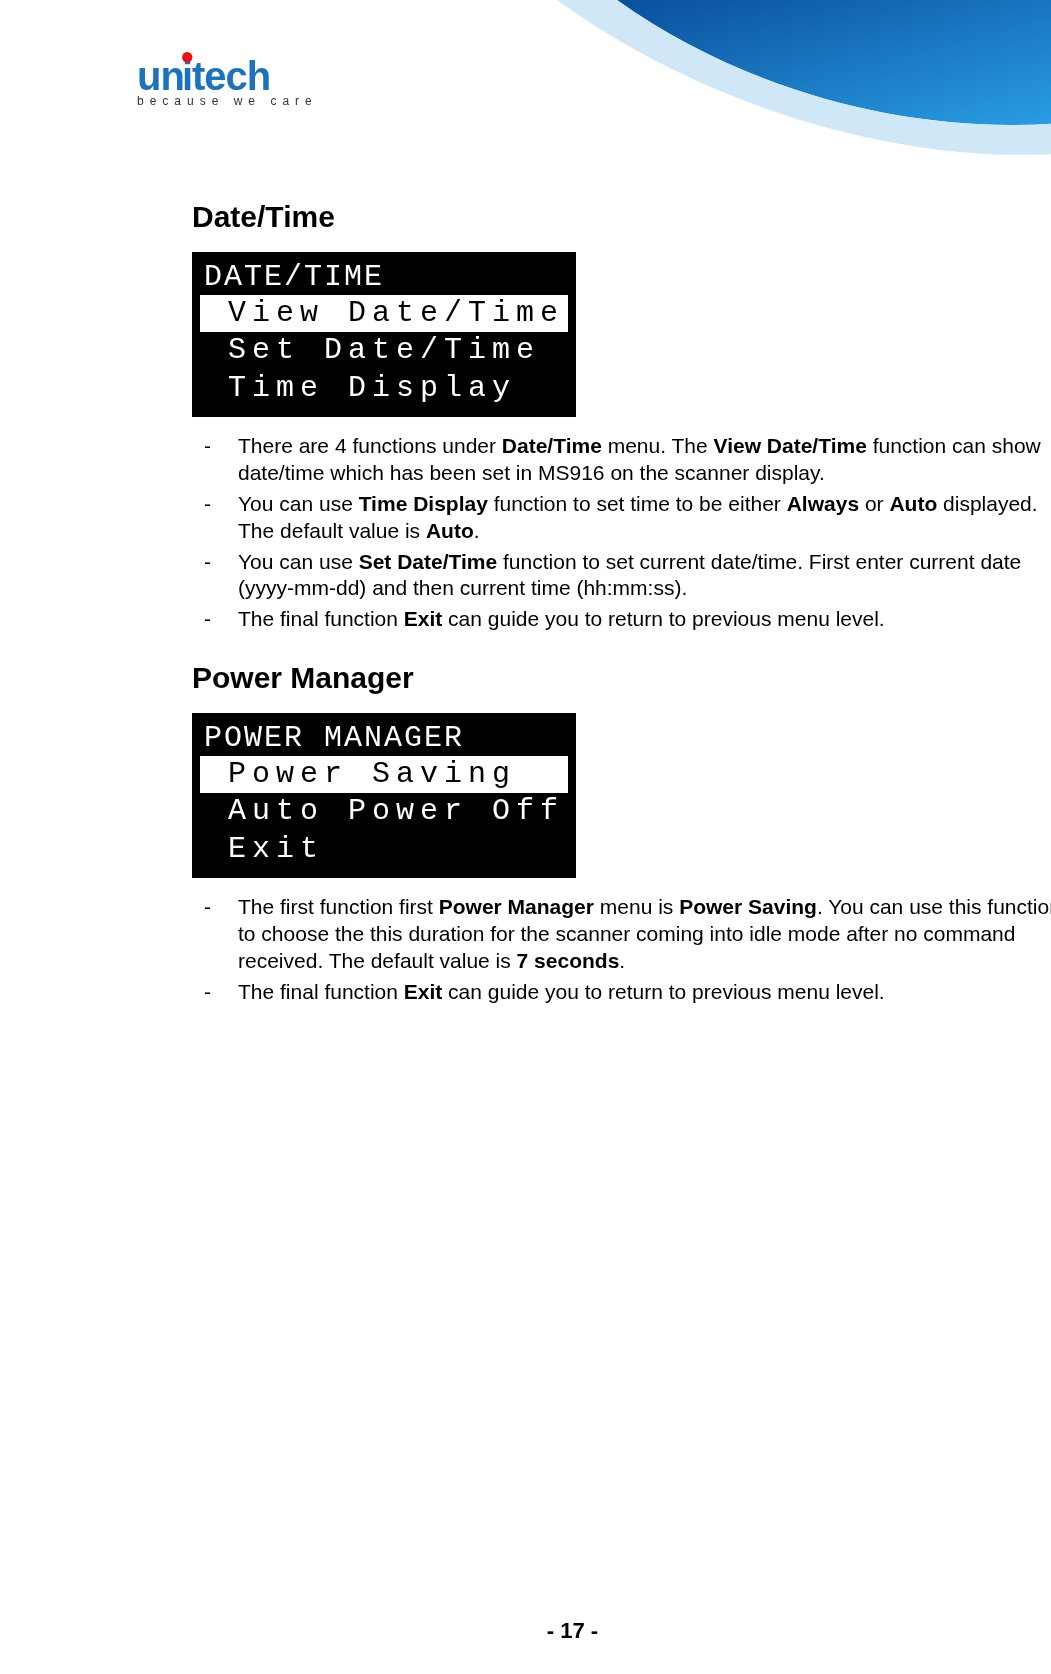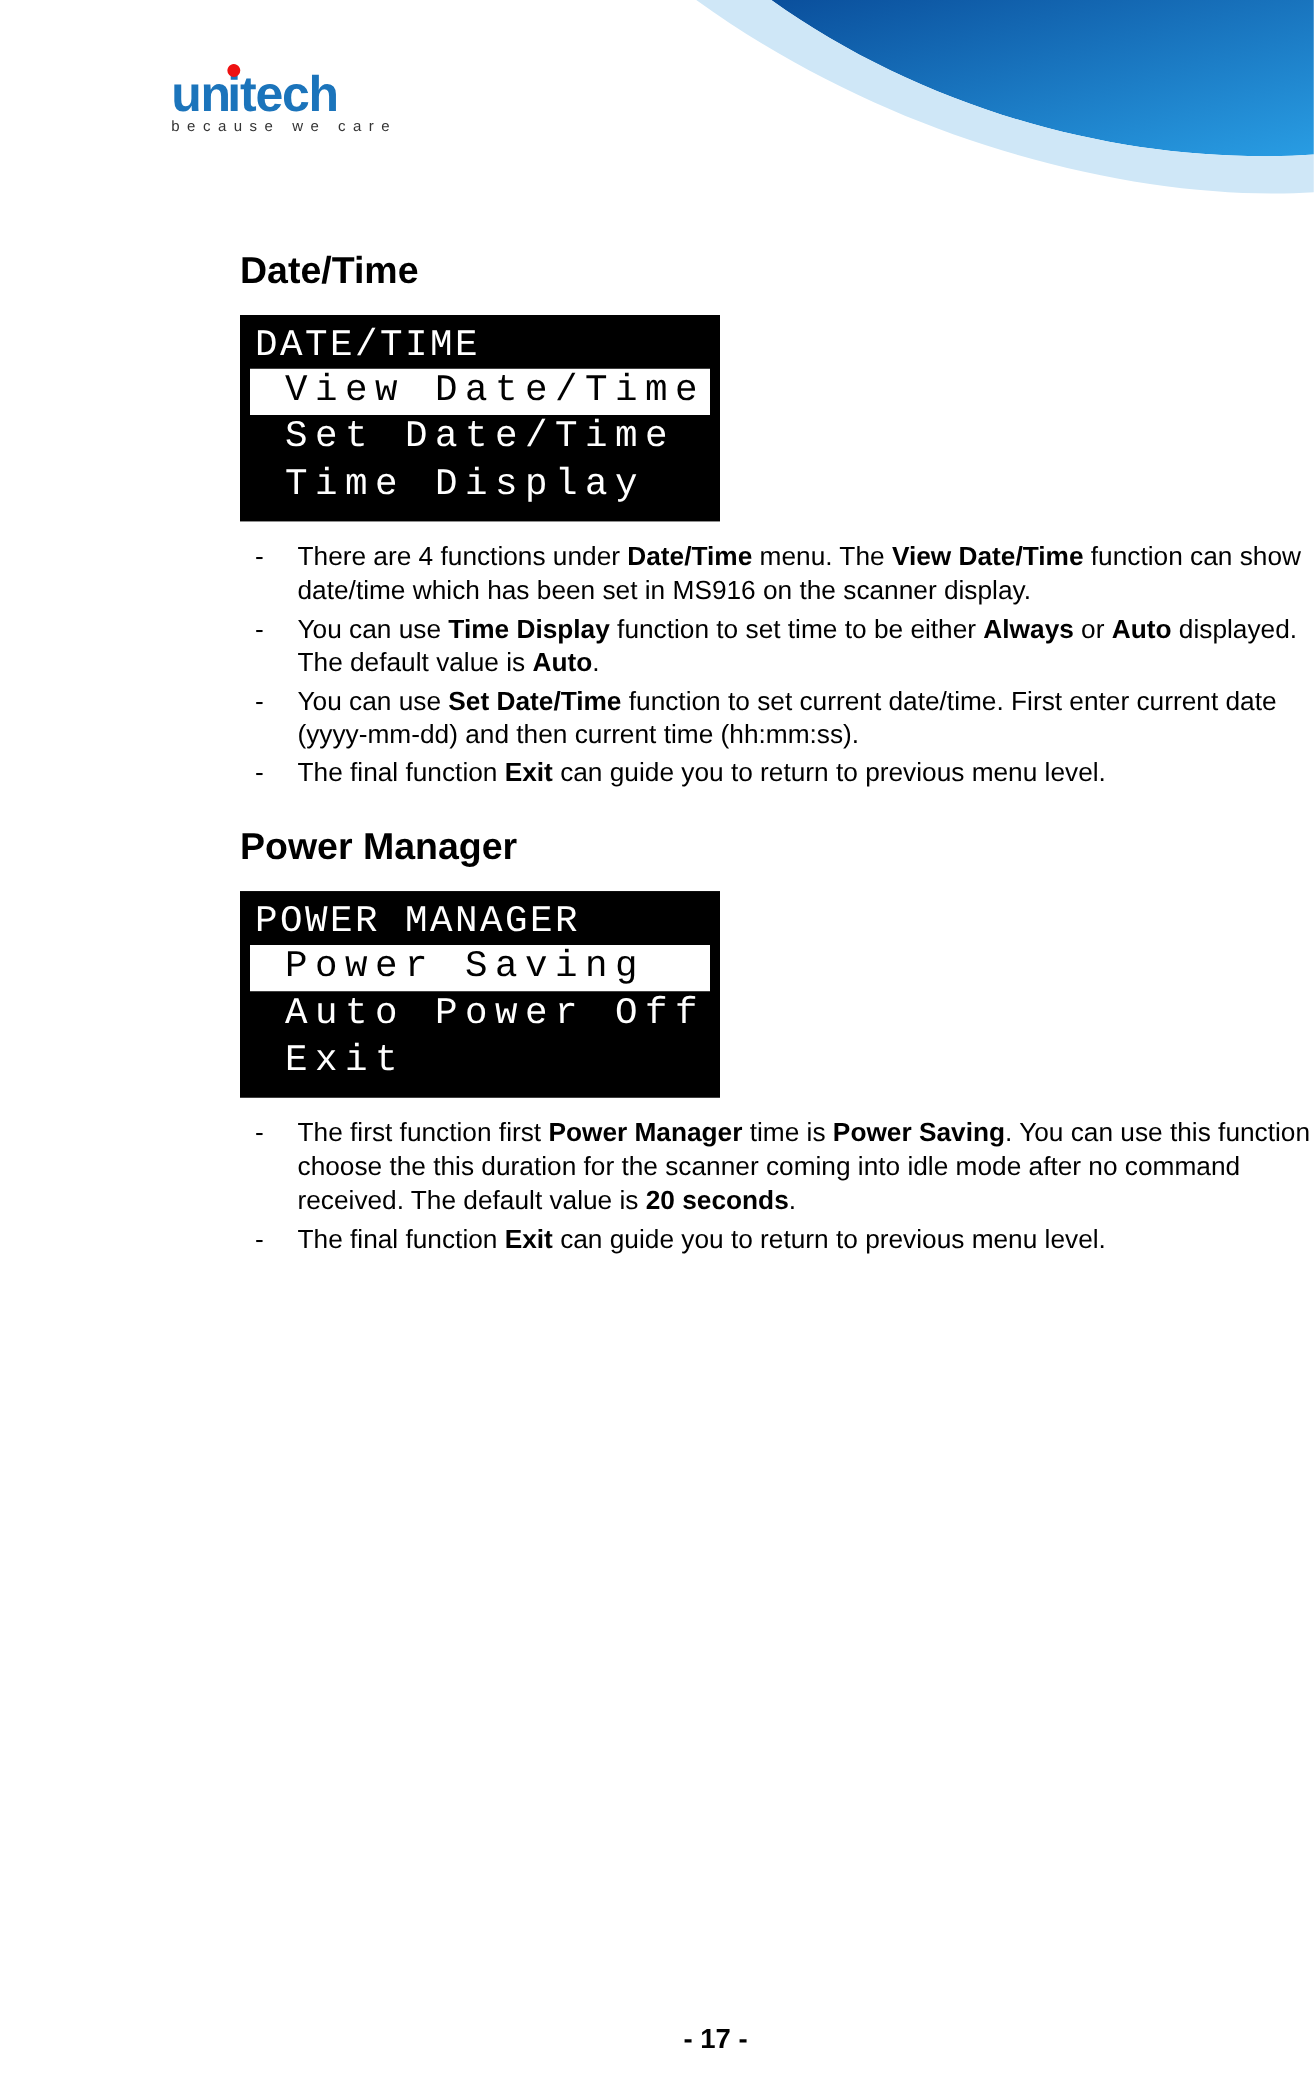--- a/index.html
+++ b/index.html
@@ -53,19 +53,19 @@
     <ul class="dash" id="bullets-datetime">
         <li><span>There are 4 functions under </span><span class="bold">Date/Time</span><span> menu. The </span><span class="bold">View Date/Time</span><span> function can show date/time which has been set in MS916 on the scanner display.</span></li>
         <li><span>You can use </span><span class="bold">Time Display</span><span> function to set time to be either </span><span class="bold">Always</span><span> or </span><span class="bold">Auto</span><span> displayed. The default value is </span><span class="bold">Auto</span><span>.</span></li>
         <li><span>You can use </span><span class="bold">Set Date/Time</span><span> function to set current date/time. First enter current date (yyyy-mm-dd) and then current time (hh:mm:ss).</span></li>
         <li><span>The final function </span><span class="bold">Exit</span><span> can guide you to return to previous menu level.</span></li>
       </ul>
 
     <h2 class="section">Power Manager</h2>
     <div class="lcd" id="lcd-power"><div class="title">POWER MANAGER</div><div class="row selected"> Power Saving</div><div class="row"> Auto Power Off</div><div class="row"> Exit</div></div>
     <ul class="dash" id="bullets-power">
-        <li><span>The first function first </span><span class="bold">Power Manager</span><span> time is </span><span class="bold">Power Saving</span><span>. You can use this function to choose the this duration for the scanner coming into idle mode after no command received. The default value is </span><span class="bold">20 seconds</span><span>.</span></li>
+        <li><span>The first function first </span><span class="bold">Power Manager</span><span> menu is </span><span class="bold">Power Saving</span><span>. You can use this function to choose the this duration for the scanner coming into idle mode after no command received. The default value is </span><span class="bold">7 seconds</span><span>.</span></li>
         <li><span>The final function </span><span class="bold">Exit</span><span> can guide you to return to previous menu level.</span></li>
       </ul>
   </div>
 
   <div class="footer">- 17 -</div>
 </div>
 
 </body></html>

